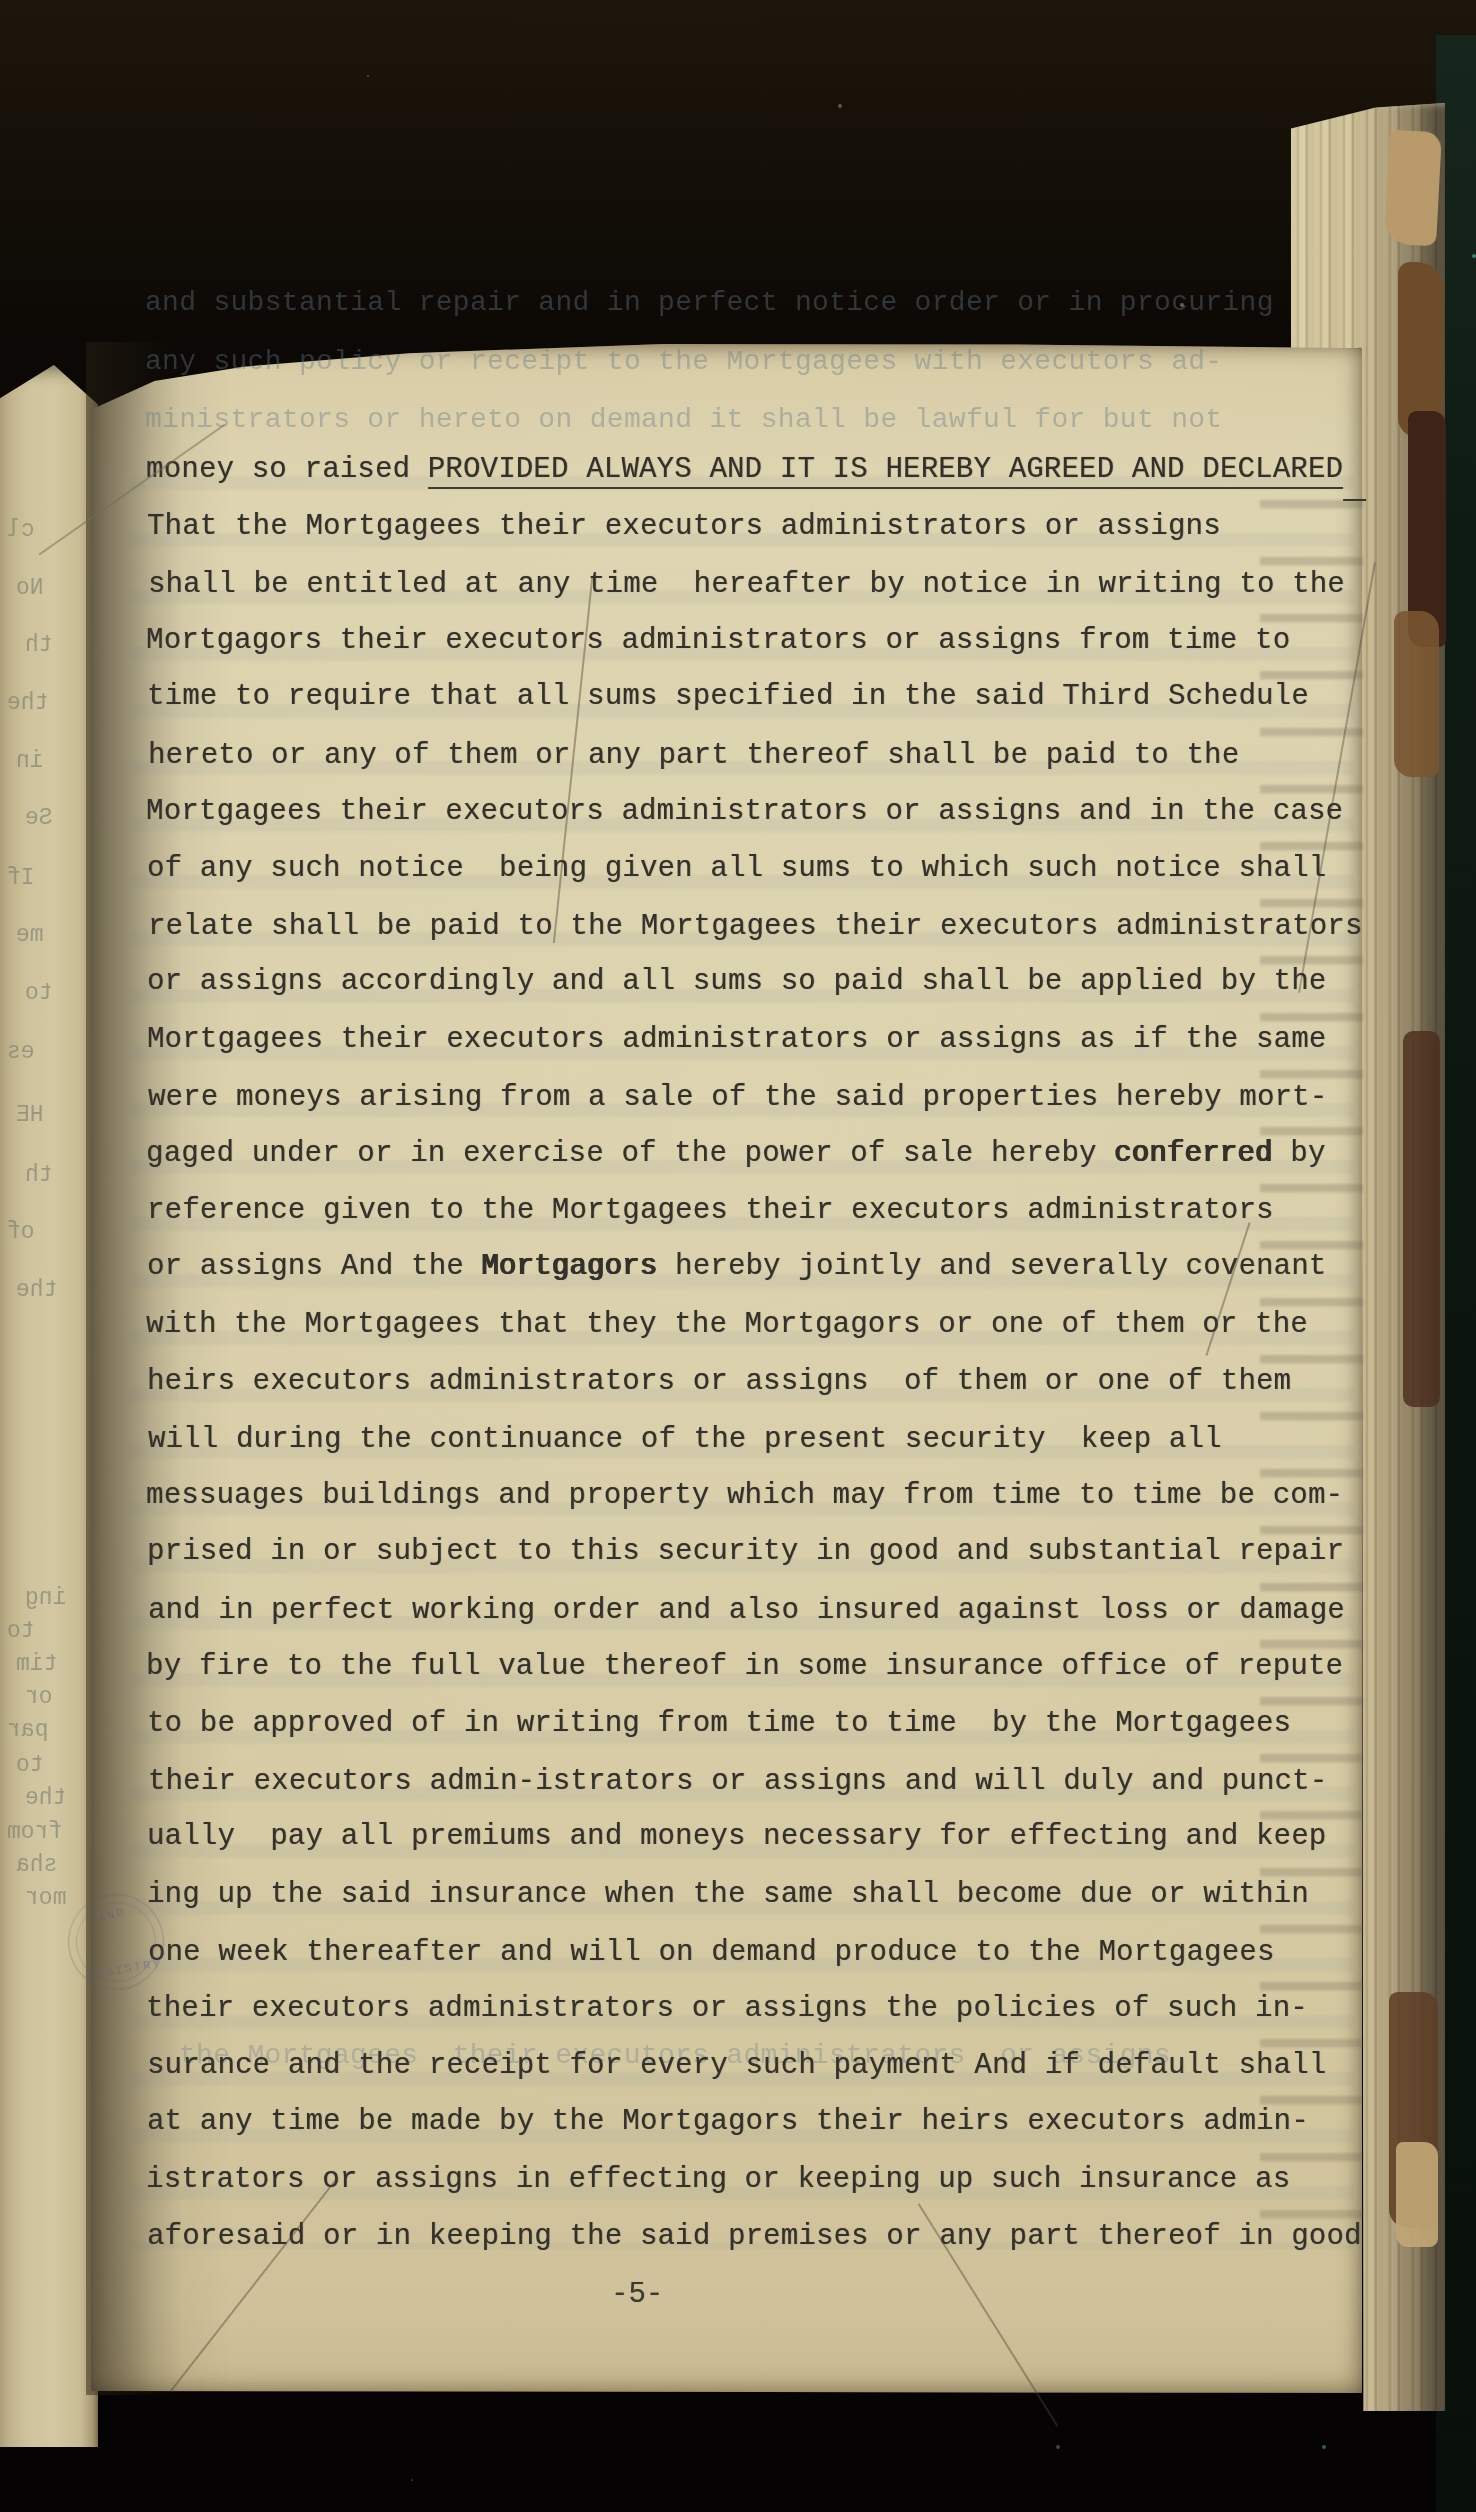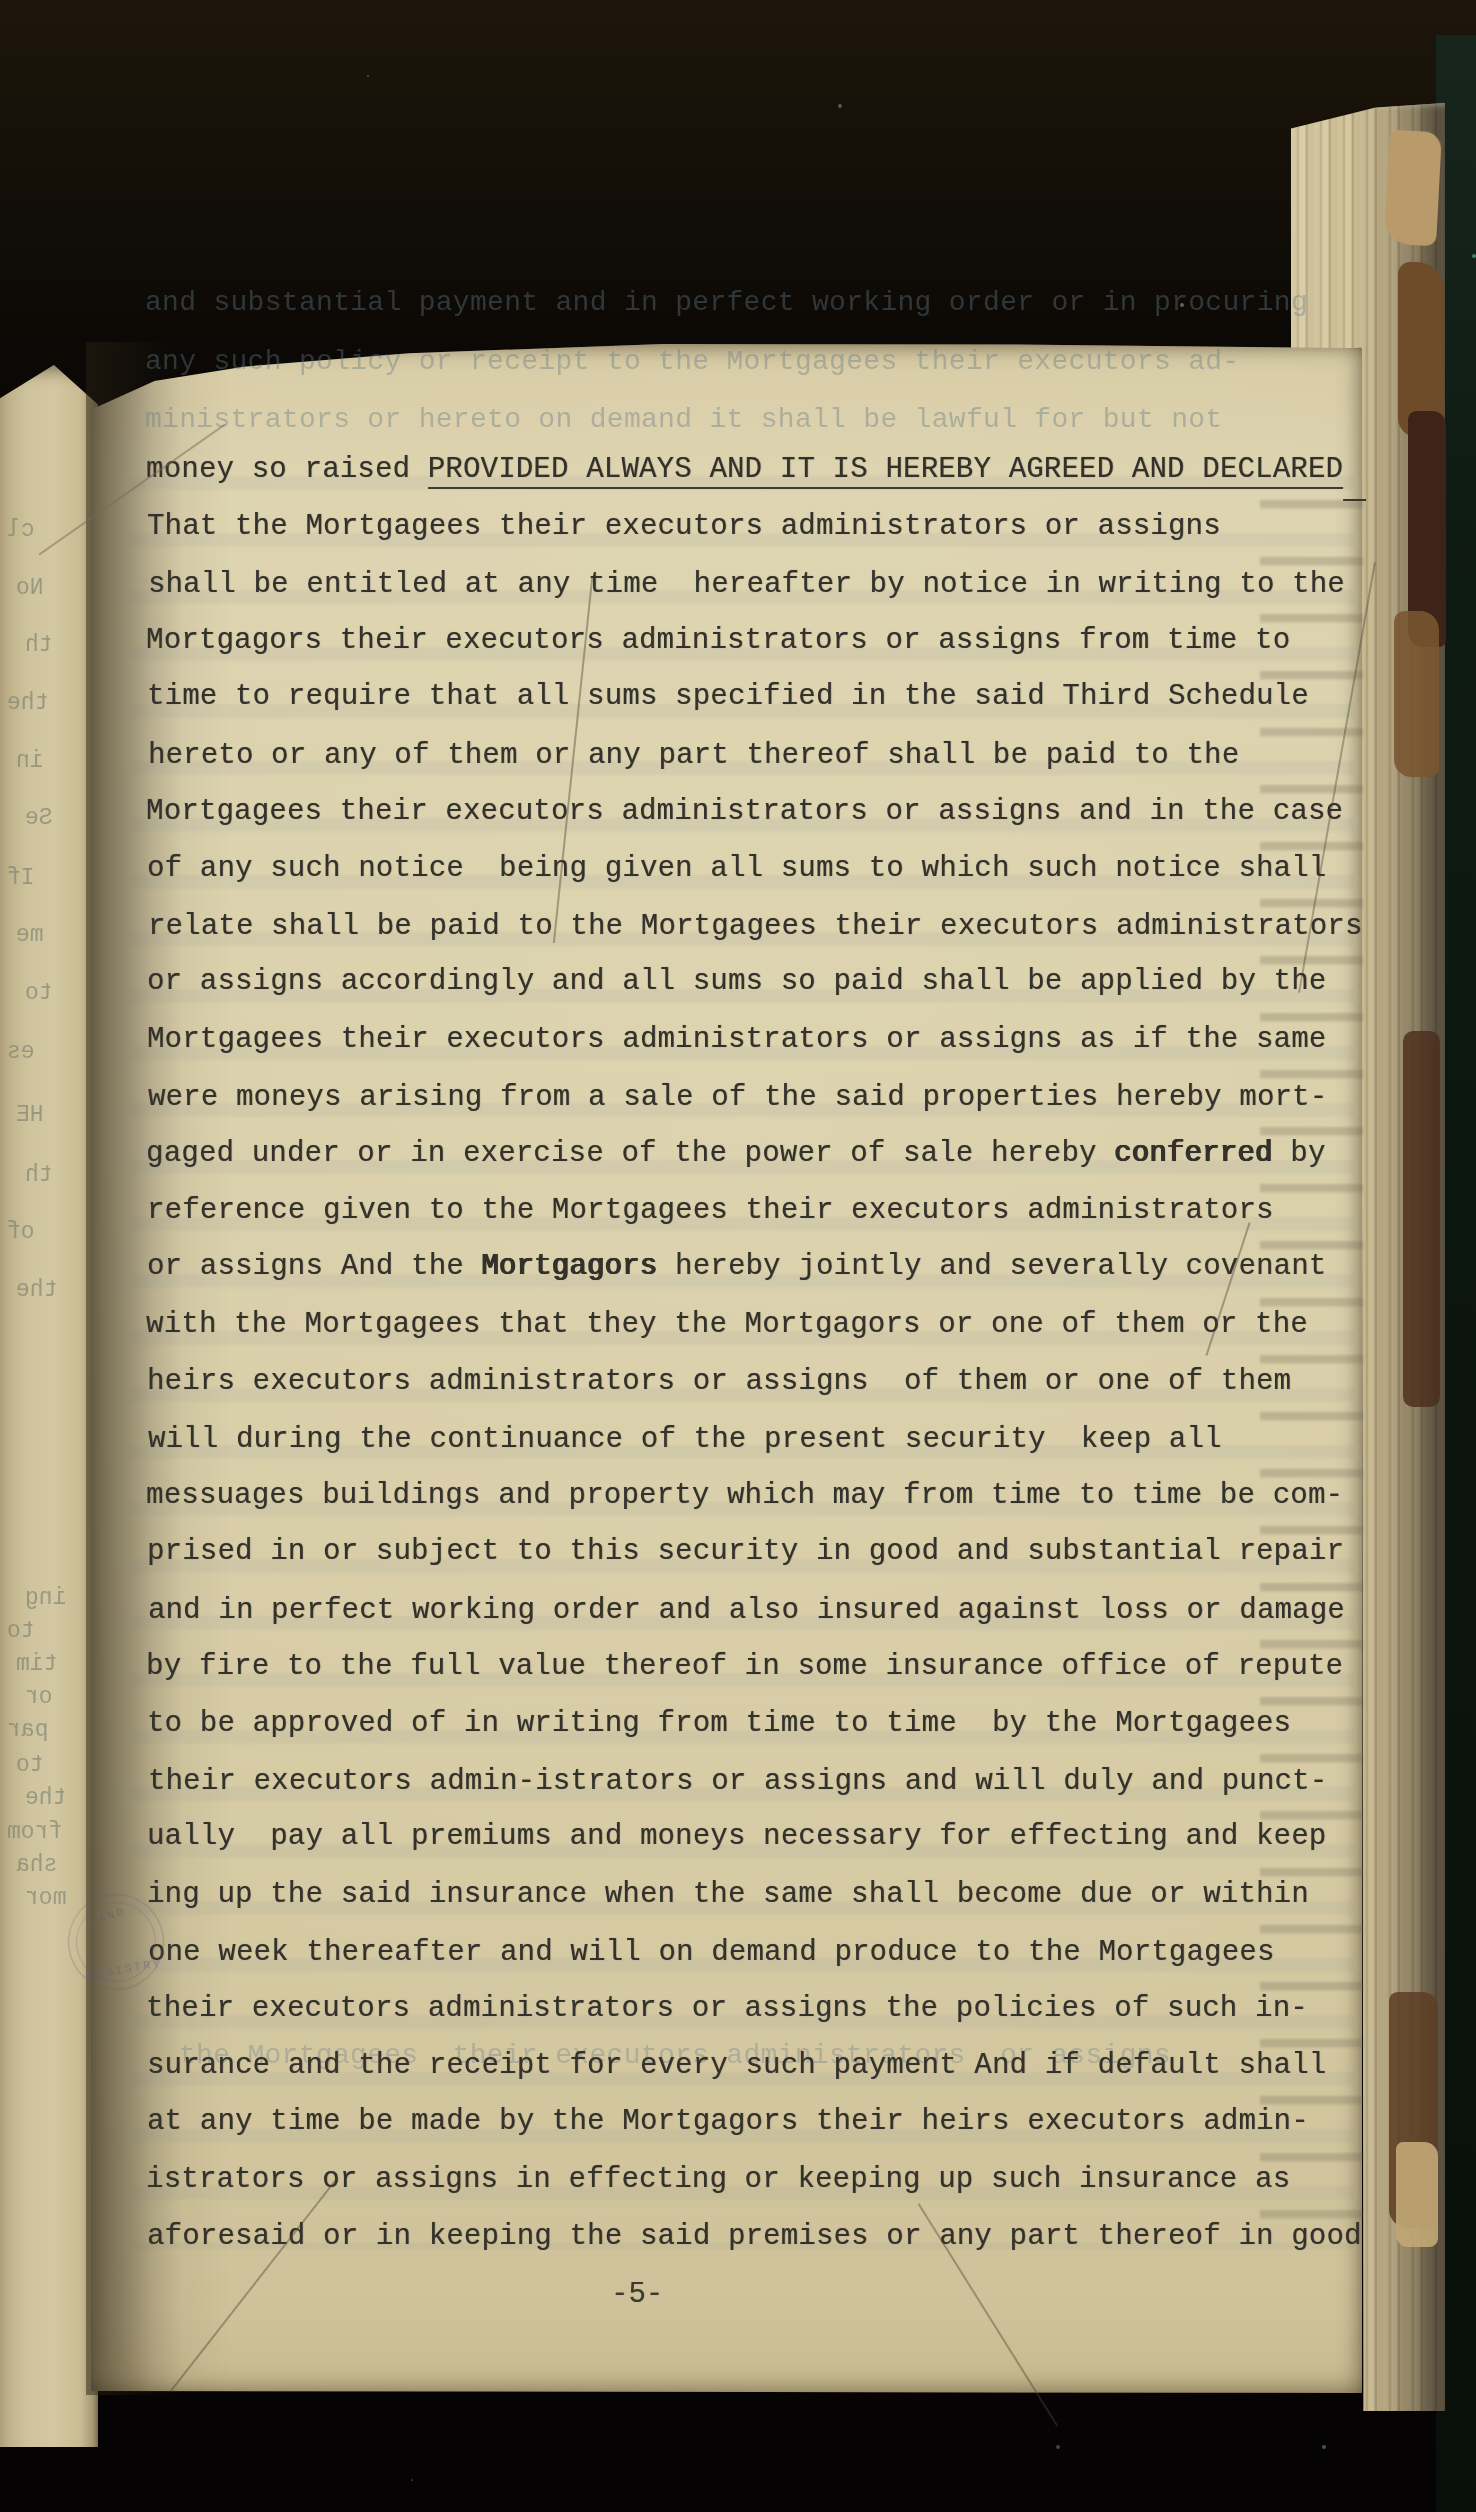--- a/index.html
+++ b/index.html
@@ -122,22 +122,22 @@
 <div class="patch" style="left:1408px;top:411px;width:38px;height:236px;background:#3e2418;border-radius:8.7px 14px 7px 15.7px;"></div>
 <div class="patch" style="left:1394px;top:611px;width:45px;height:166px;background:#7a5631;opacity:.88;border-radius:10.5px 19px 8.7px 17.5px;"></div>
 <div class="patch" style="left:1403px;top:1031px;width:37px;height:376px;background:#4a2c1b;opacity:.8;border-radius:10.5px;"></div>
 <div class="patch" style="left:1389px;top:1992px;width:49px;height:236px;background:#5d3d24;opacity:.85;border-radius:8.7px 15.7px 12.2px 19px;"></div>
 <div class="patch" style="left:1396px;top:2142px;width:42px;height:105px;background:#c3a876;opacity:.9;border-radius:7px 14px 8.7px 12.2px;"></div>
 
 <div class="left-page-strip"></div>
 <div class="page-main"></div>
 <div class="gutter-shadow"></div>
 
-<div class="ghost" style="top:287px;">and substantial payment and in perfect working order or in procuring</div>
-<div class="ghost" style="top:346px;">any such policy or receipt to the Mortgagees their executors ad-</div>
+<div class="ghost" style="top:287px;">and substantial repair and in perfect notice order or in procuring</div>
+<div class="ghost" style="top:346px;">any such policy or receipt to the Mortgagees with executors ad-</div>
 <div class="ghost" style="top:404px;">ministrators or hereto on demand it shall be lawful for but not</div>
 <div class="ghost ghost-mid" style="top:2040px;">the Mortgagees  their executors administrators  or assigns</div>
 <div class="bleed-rows"></div>
 <div class="margin-scribbles"></div>
 
 <div class="typed" id="typed"><div class="tline">money so raised <span class="u">PROVIDED ALWAYS AND IT IS HEREBY AGREED AND DECLARED</span><span class="u-ext">&nbsp;</span></div><div class="tline">That the Mortgagees their executors administrators or assigns</div><div class="tline">shall be entitled at any time  hereafter by notice in writing to the</div><div class="tline">Mortgagors their executors administrators or assigns from time to</div><div class="tline">time to require that all sums specified in the said Third Schedule</div><div class="tline">hereto or any of them or any part thereof shall be paid to the</div><div class="tline">Mortgagees their executors administrators or assigns and in the case</div><div class="tline">of any such notice  being given all sums to which such notice shall</div><div class="tline">relate shall be paid to the Mortgagees their executors administrators</div><div class="tline">or assigns accordingly and all sums so paid shall be applied by the</div><div class="tline">Mortgagees their executors administrators or assigns as if the same</div><div class="tline">were moneys arising from a sale of the said properties hereby mort-</div><div class="tline">gaged under or in exercise of the power of sale hereby <span class="ov">conferred</span> by</div><div class="tline">reference given to the Mortgagees their executors administrators</div><div class="tline">or assigns And the <span class="ov">Mortgagors</span> hereby jointly and severally covenant</div><div class="tline">with the Mortgagees that they the Mortgagors or one of them or the</div><div class="tline">heirs executors administrators or assigns  of them or one of them</div><div class="tline">will during the continuance of the present security  keep all</div><div class="tline">messuages buildings and property which may from time to time be com-</div><div class="tline">prised in or subject to this security in good and substantial repair</div><div class="tline">and in perfect working order and also insured against loss or damage</div><div class="tline">by fire to the full value thereof in some insurance office of repute</div><div class="tline">to be approved of in writing from time to time  by the Mortgagees</div><div class="tline">their executors admin-istrators or assigns and will duly and punct-</div><div class="tline">ually  pay all premiums and moneys necessary for effecting and keep</div><div class="tline">ing up the said insurance when the same shall become due or within</div><div class="tline">one week thereafter and will on demand produce to the Mortgagees</div><div class="tline">their executors administrators or assigns the policies of such in-</div><div class="tline">surance and the receipt for every such payment And if default shall</div><div class="tline">at any time be made by the Mortgagors their heirs executors admin-</div><div class="tline">istrators or assigns in effecting or keeping up such insurance as</div><div class="tline">aforesaid or in keeping the said premises or any part thereof in good</div></div>
 <div class="page-num">-5-</div>
 
 <div id="fragments">
     <div class="fragment" style="top: 517px; left: 7px;">cl</div>

